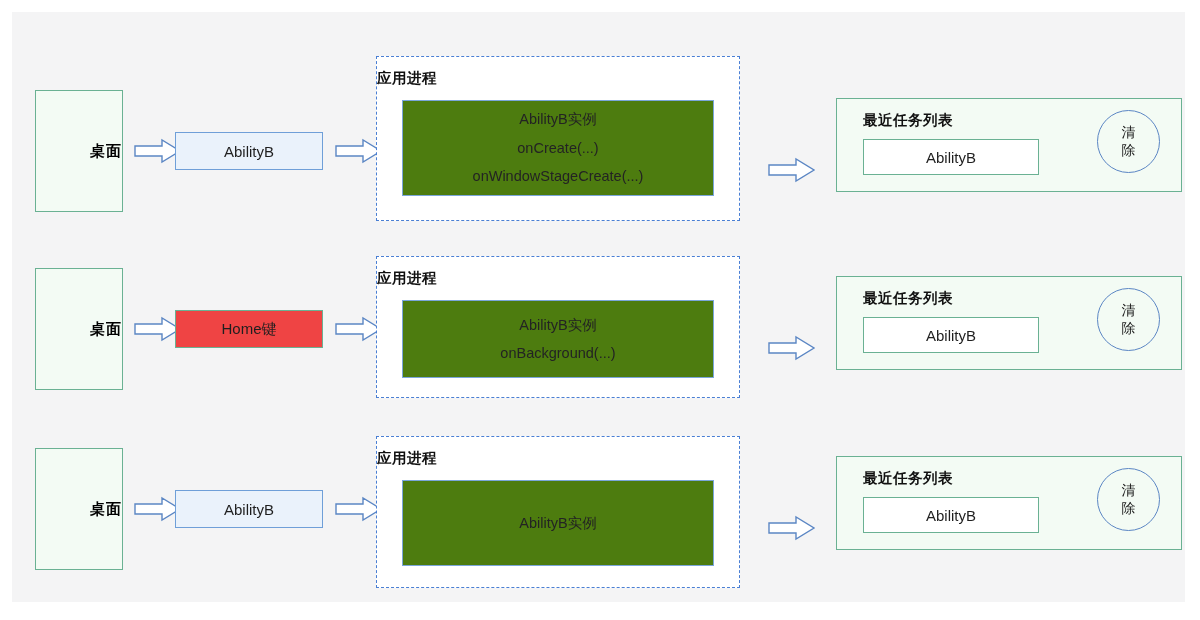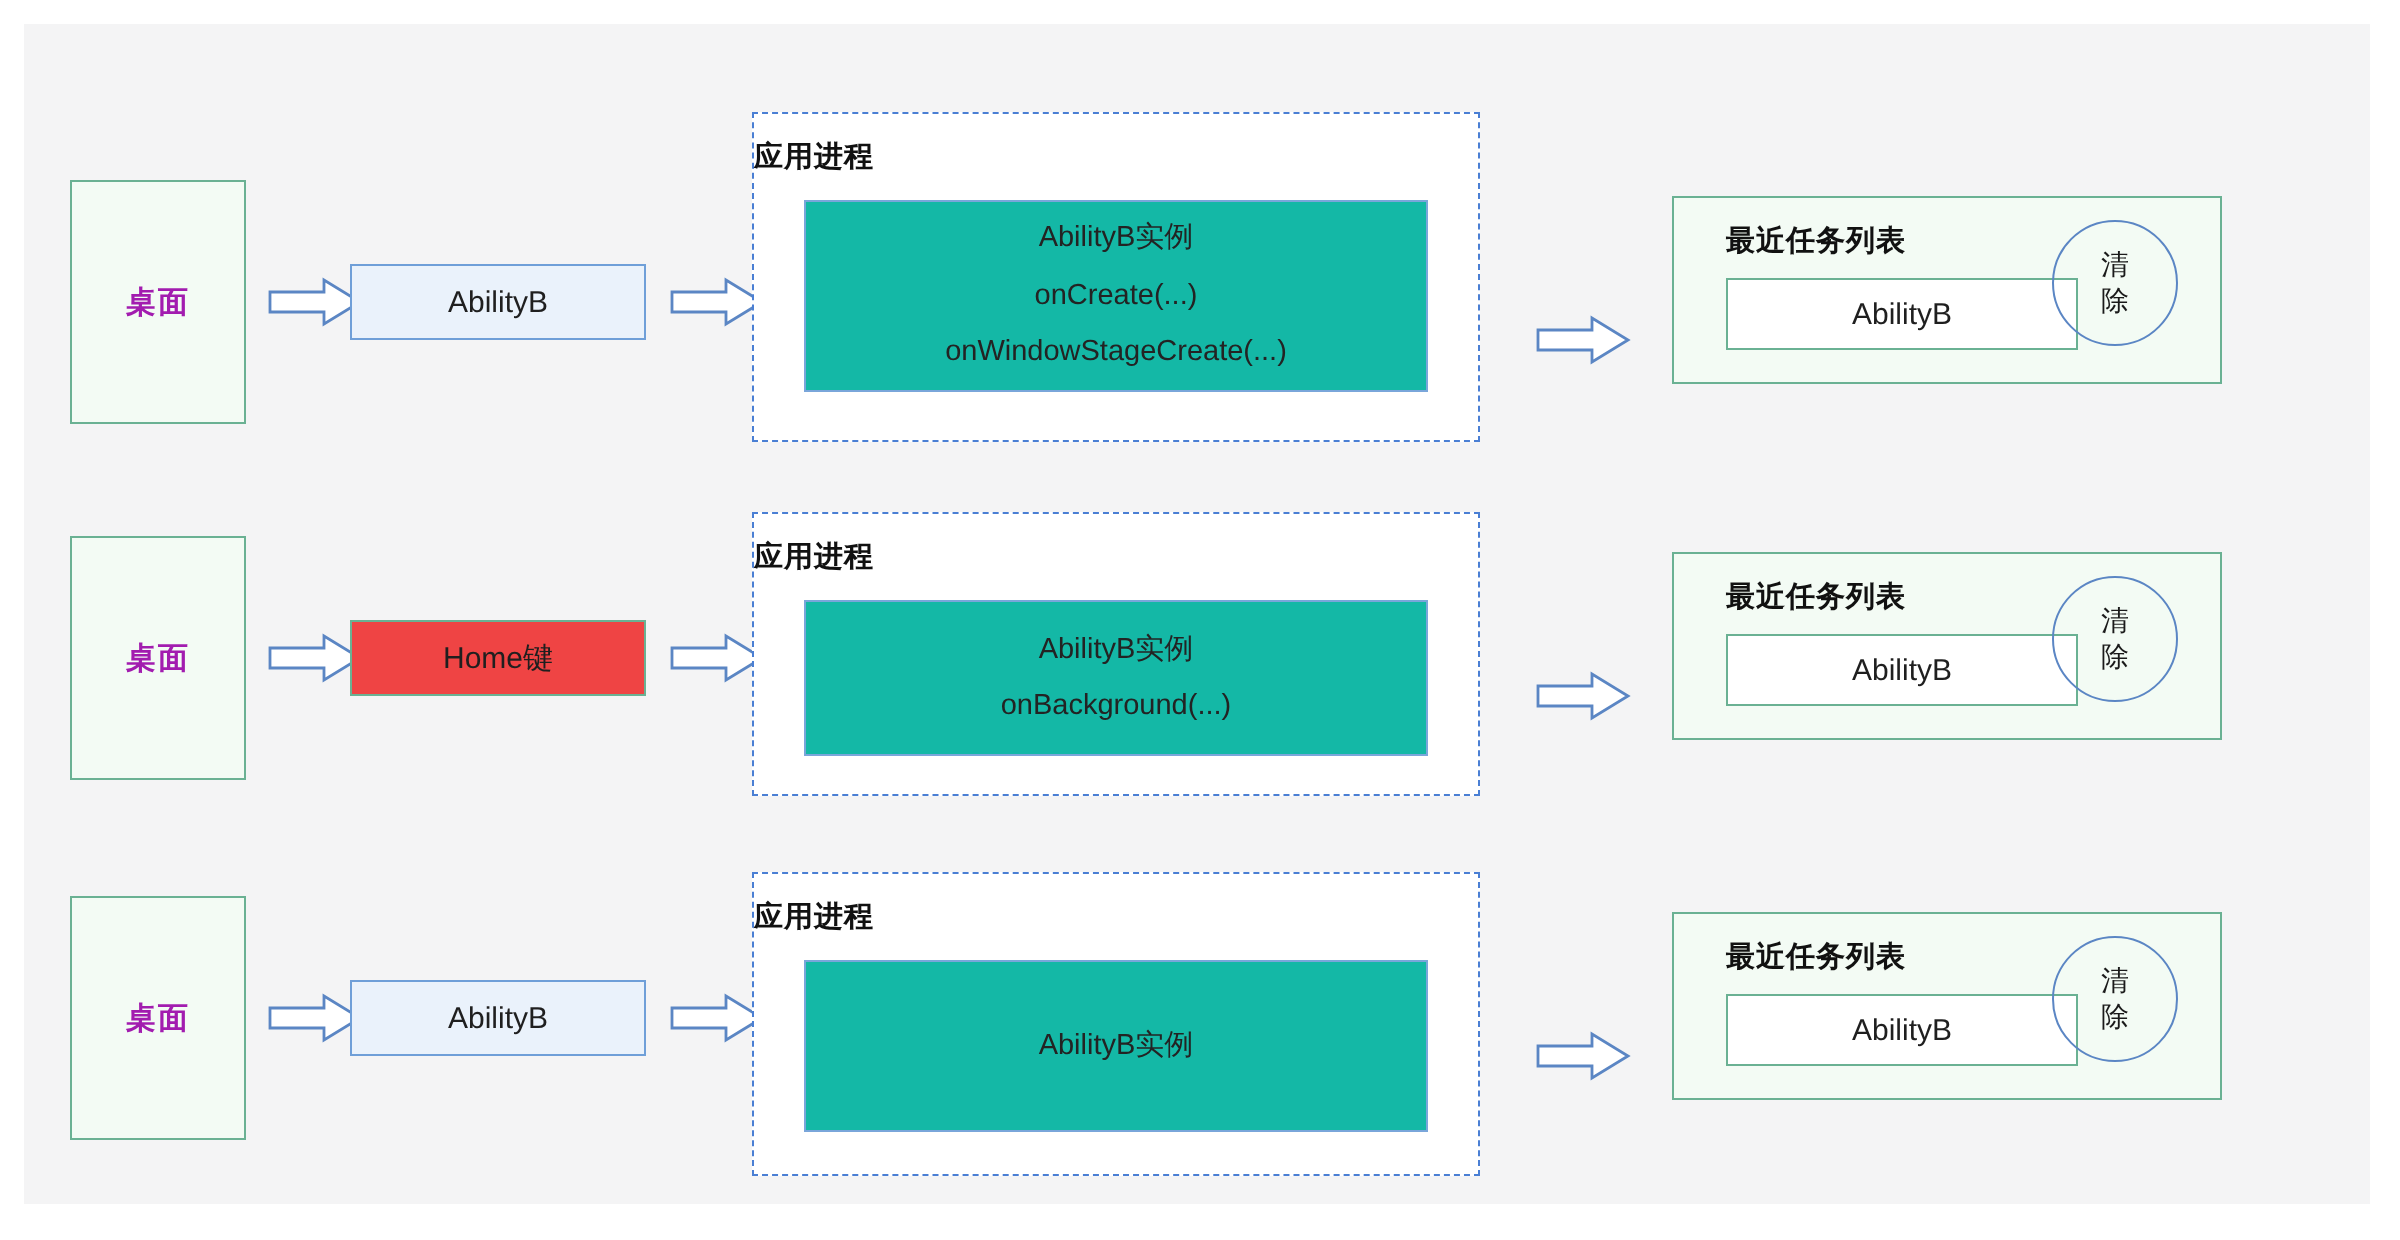--- a/index.html
+++ b/index.html
@@ -14,22 +14,22 @@
   }
   .row{position:absolute;left:0;width:1173px;}
   .r1{top:28px;height:180px;}
   .r2{top:228px;height:180px;}
   .r3{top:408px;height:180px;}
 
   
   .desktop{
     position:absolute;left:23px;width:88px;height:122px;
     border:1.6px solid #6ab193;background:#f3fbf4;
-    display:flex;align-items:center;justify-content:center;
-    font-size:15px;color:#a21caf;font-weight:bold;letter-spacing:1px;
+    display:flex;align-items:center;justify-content:flex-end;
+    font-size:15px;color:#000000;font-weight:bold;letter-spacing:1px;
     box-sizing:border-box;
   }
   .r1 .desktop{top:50px;}
   .r2 .desktop{top:28px;}
   .r3 .desktop{top:28px;}
 
   
   .trigger{
     position:absolute;left:163px;width:148px;height:38px;
     display:flex;align-items:center;justify-content:center;
@@ -62,34 +62,34 @@
   }
   .r1 .process{top:16px;height:165px;}
   .r2 .process{top:16px;height:142px;}
   .r3 .process{top:16px;height:152px;}
   .process-title{
     font-size:14.5px;font-weight:bold;color:#111;
     margin-top:12px;letter-spacing:.5px;
   }
   .instance{
     position:absolute;left:25px;right:25px;
-    border:1.4px solid #7aa6da;background:#14b8a6;
+    border:1.4px solid #7aa6da;background:#4d7c0f;
     box-sizing:border-box;
     display:flex;flex-direction:column;align-items:center;justify-content:center;
   }
   .r1 .instance{top:43px;height:96px;}
   .r2 .instance{top:43px;height:78px;}
   .r3 .instance{top:43px;height:86px;}
   .instance .line{
     font-size:14.5px;color:#232323;line-height:1;padding:7px 0;
   }
 
   
   .tasks{
-    position:absolute;left:824px;width:275px;
+    position:absolute;left:824px;width:346px;
     border:1.5px solid #6ab193;background:#f3fbf4;
     box-sizing:border-box;
   }
   .r1 .tasks{top:58px;height:94px;}
   .r2 .tasks{top:36px;height:94px;}
   .r3 .tasks{top:36px;height:94px;}
   .tasks-title{
     position:absolute;left:26px;top:12px;
     font-size:14.5px;font-weight:bold;color:#111;letter-spacing:.5px;
   }

